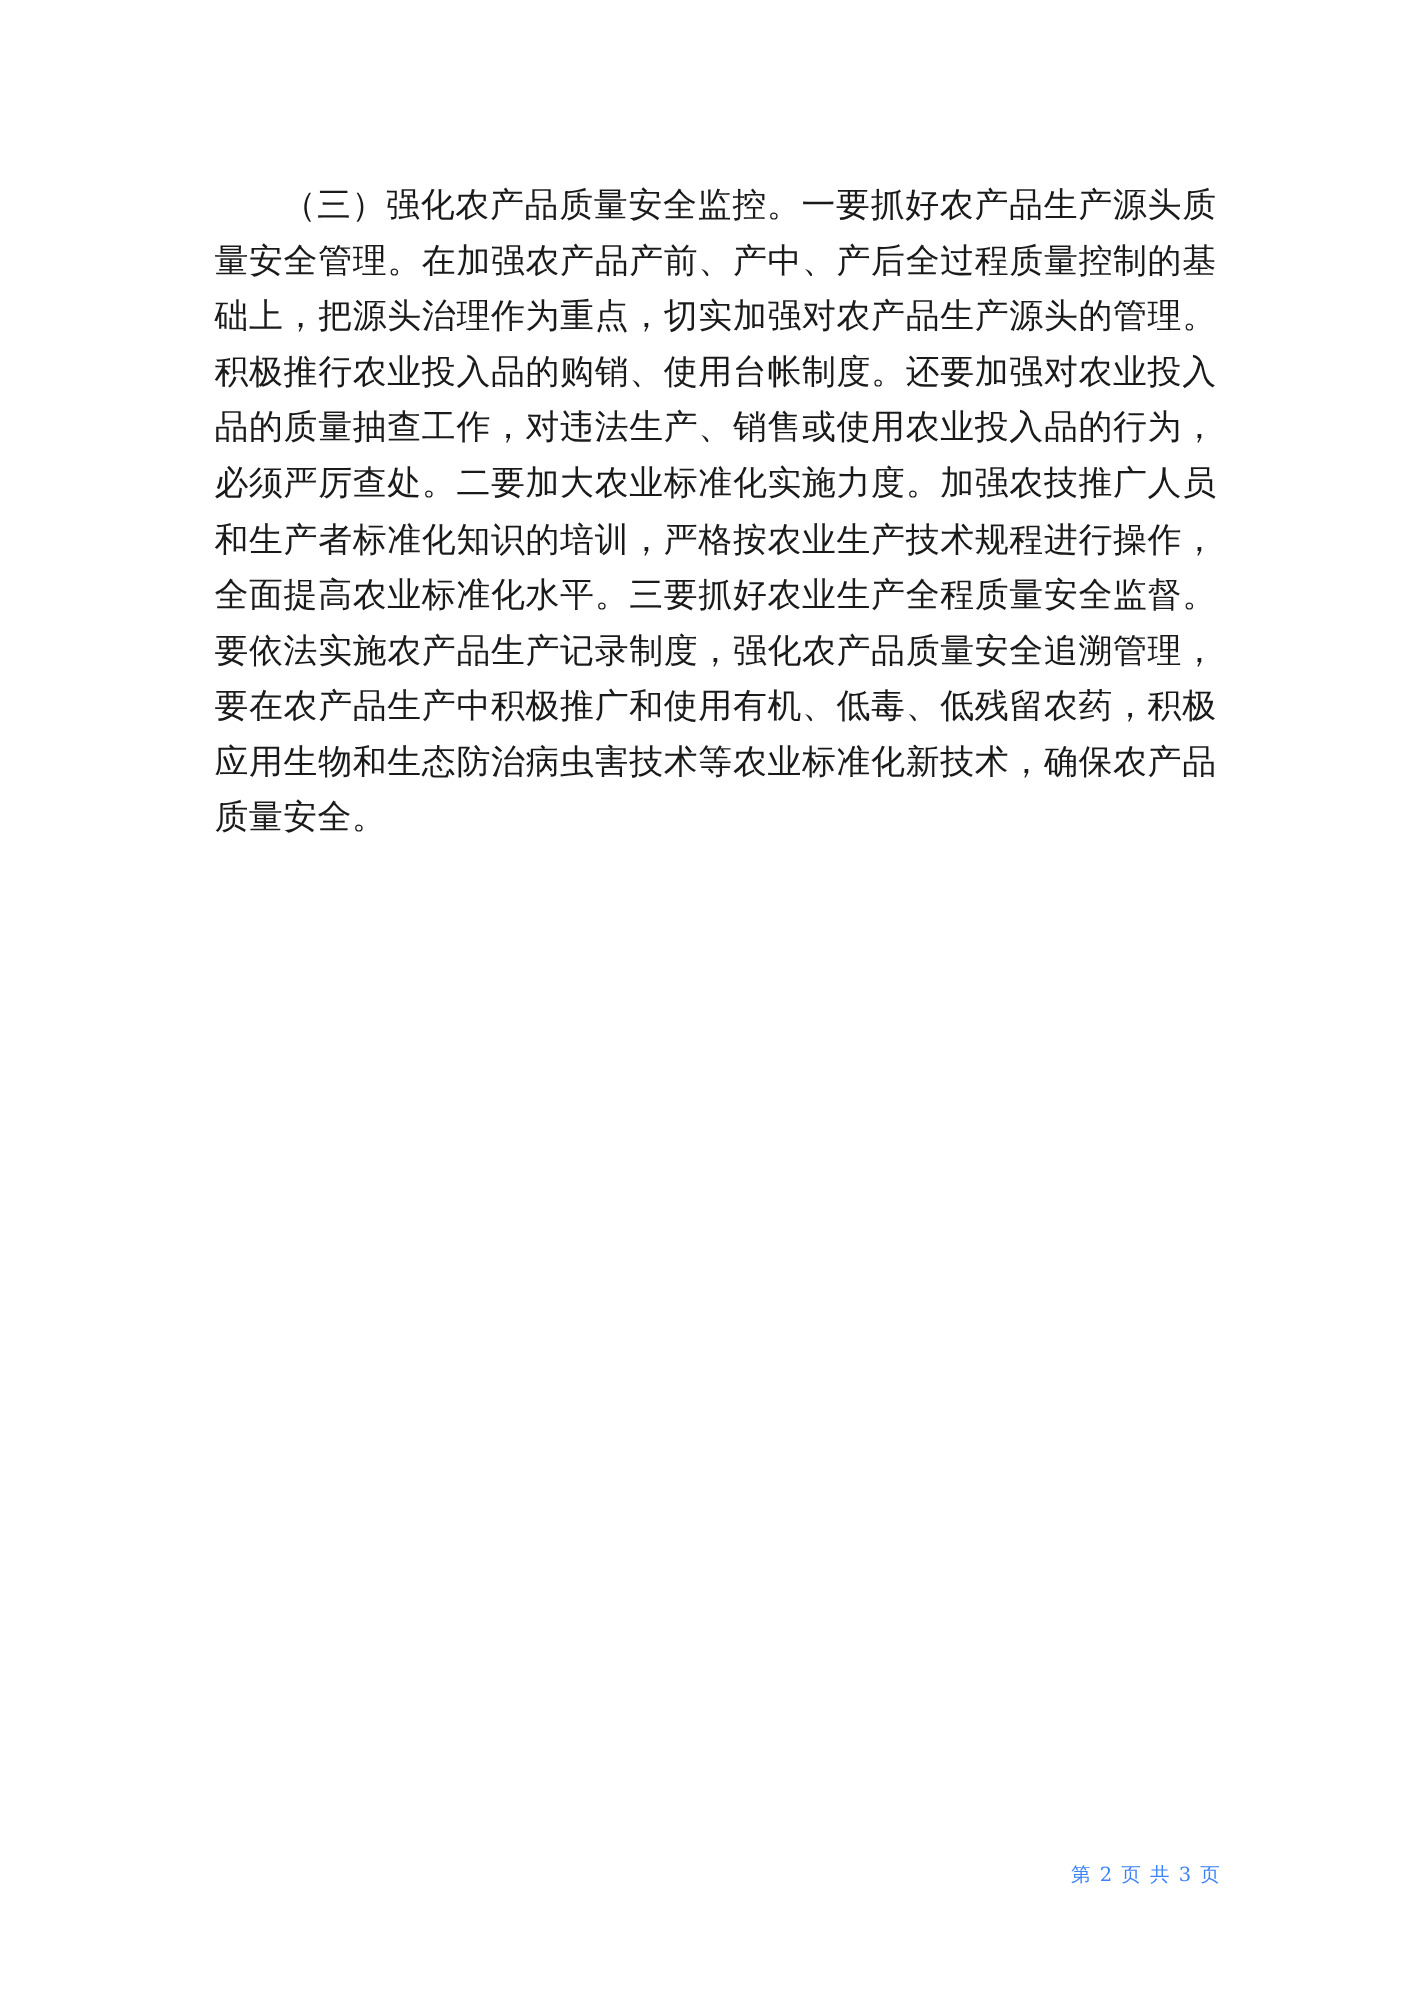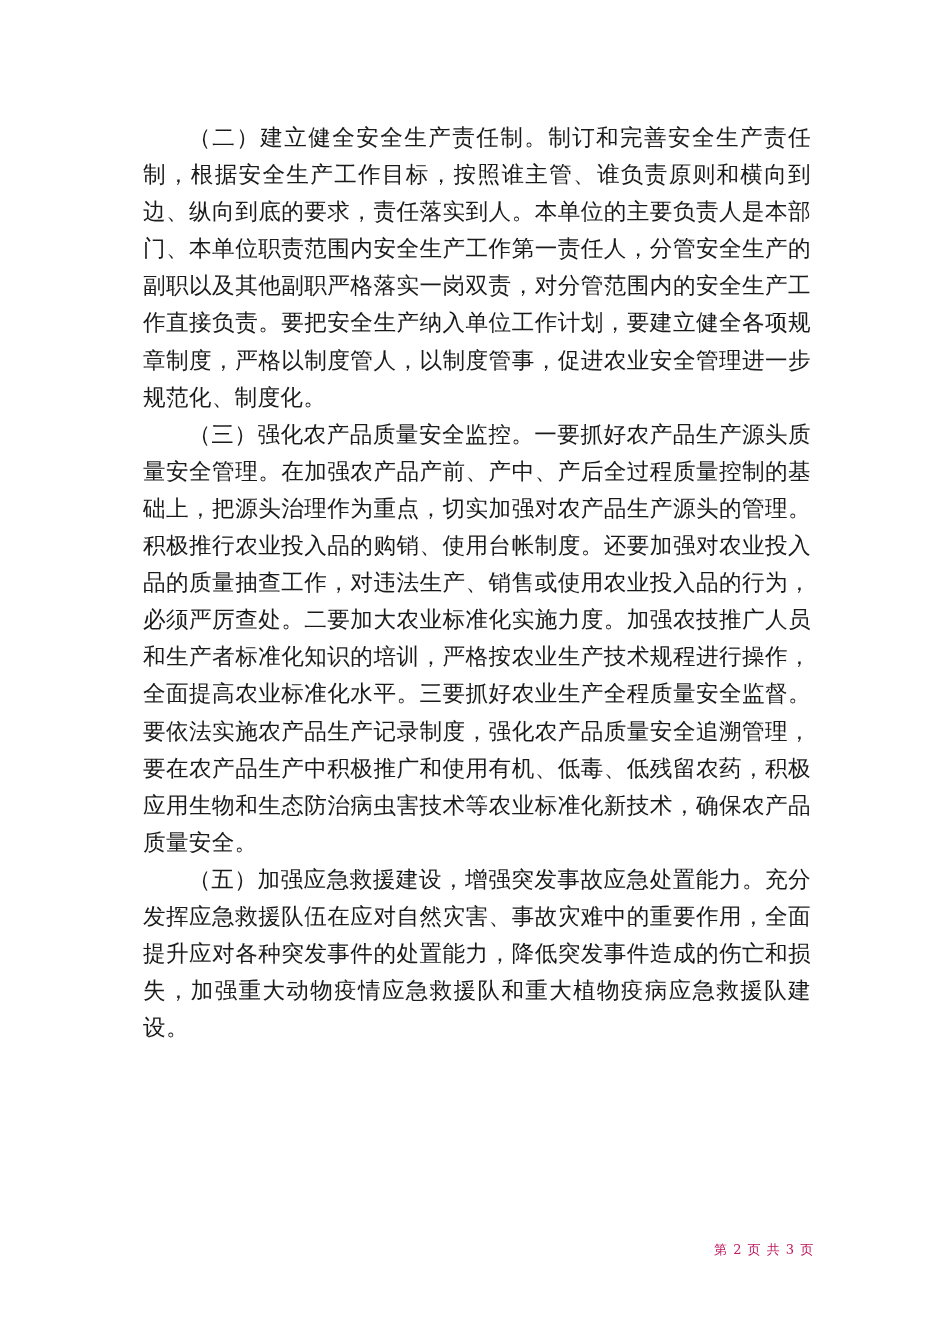--- a/index.html
+++ b/index.html
@@ -29,27 +29,25 @@
       text-align: justify;
       text-justify: inter-character;
       letter-spacing: 0.3px;
       word-break: break-all;
     }
     .footer {
       position: absolute;
       left: 714px;
       top: 1241px;
       font-size: 13px;
-      color: #be185d;
+      color: #3b82f6;
       font-family: "DejaVu Serif", "Liberation Serif", serif;
       letter-spacing: 1px;
     }
   </style>
 </head>
 <body>
 
 <div class="page">
-  <p class="para">（二）建立健全安全生产责任制。制订和完善安全生产责任制，根据安全生产工作目标，按照谁主管、谁负责原则和横向到边、纵向到底的要求，责任落实到人。本单位的主要负责人是本部门、本单位职责范围内安全生产工作第一责任人，分管安全生产的副职以及其他副职严格落实一岗双责，对分管范围内的安全生产工作直接负责。要把安全生产纳入单位工作计划，要建立健全各项规章制度，严格以制度管人，以制度管事，促进农业安全管理进一步规范化、制度化。</p>
   <p class="para">（三）强化农产品质量安全监控。一要抓好农产品生产源头质量安全管理。在加强农产品产前、产中、产后全过程质量控制的基础上，把源头治理作为重点，切实加强对农产品生产源头的管理。积极推行农业投入品的购销、使用台帐制度。还要加强对农业投入品的质量抽查工作，对违法生产、销售或使用农业投入品的行为，必须严厉查处。二要加大农业标准化实施力度。加强农技推广人员和生产者标准化知识的培训，严格按农业生产技术规程进行操作，全面提高农业标准化水平。三要抓好农业生产全程质量安全监督。要依法实施农产品生产记录制度，强化农产品质量安全追溯管理，要在农产品生产中积极推广和使用有机、低毒、低残留农药，积极应用生物和生态防治病虫害技术等农业标准化新技术，确保农产品质量安全。</p>
-  <p class="para">（五）加强应急救援建设，增强突发事故应急处置能力。充分发挥应急救援队伍在应对自然灾害、事故灾难中的重要作用，全面提升应对各种突发事件的处置能力，降低突发事件造成的伤亡和损失，加强重大动物疫情应急救援队和重大植物疫病应急救援队建设。</p>
 </div>
 
 <div class="footer">第 2 页 共 3 页</div>
 
 </body></html>

